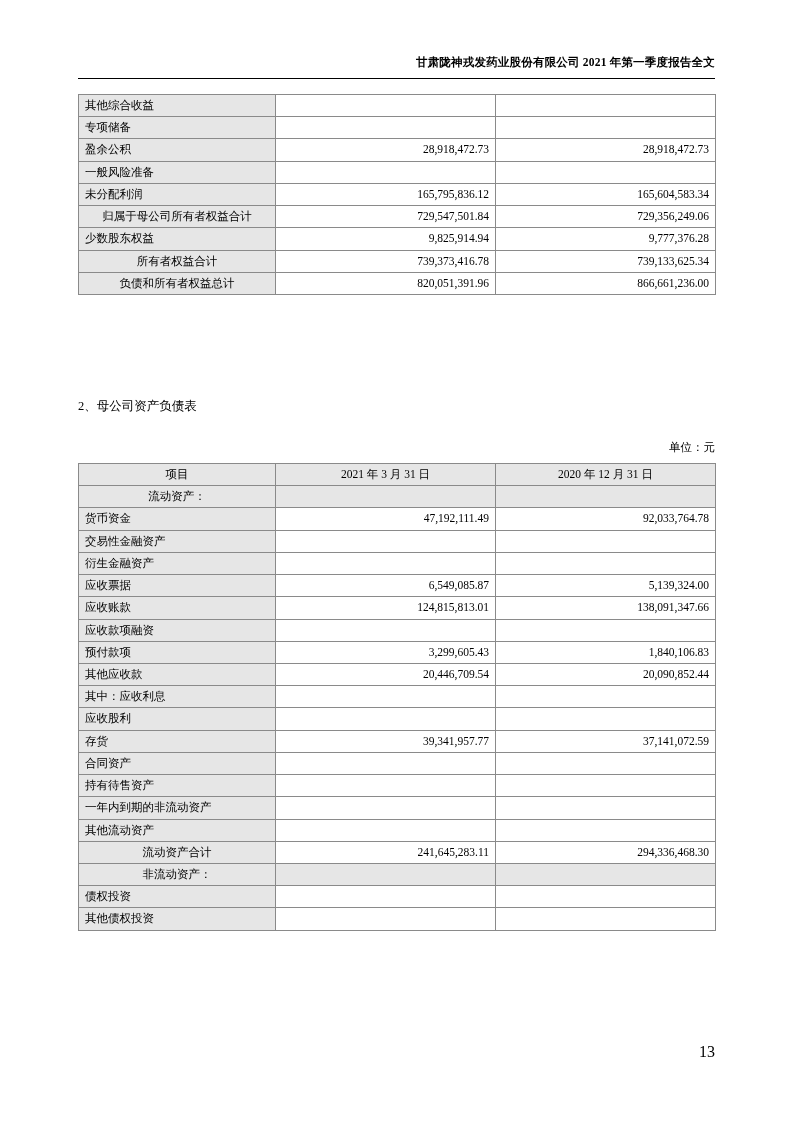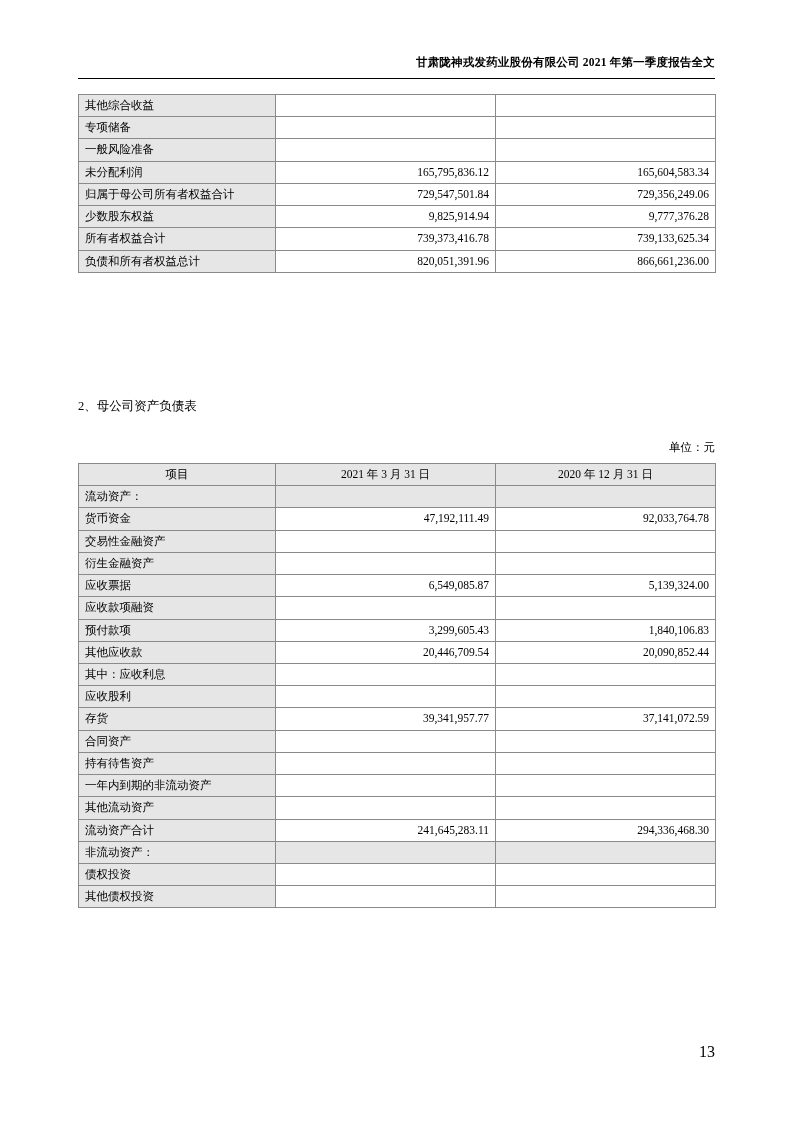--- a/index.html
+++ b/index.html
@@ -56,21 +56,21 @@
     background: #e6e6e6;
   }
   .tbl td.num {
     background: #ffffff;
     text-align: right;
   }
   .tbl td.head {
     background: #e6e6e6;
     text-align: center;
   }
-  .ind0 { padding-left: 6px; }
+  .ind0 { padding-left: 6px; text-align: center; }
   .ind1 { padding-left: 22px; }
   .ind2 { padding-left: 38px; }
   .ind3 { padding-left: 54px; }
 
   
   #table-equity { top: 94px; left: 78px; width: 637px; }
   #table-equity col.c0 { width: 197px; }
   #table-equity col.c1 { width: 220px; }
   #table-equity col.c2 { width: 220px; }
 
@@ -137,20 +137,25 @@
           <td class="label ind1">其他综合收益</td>
           <td class="num"></td>
           <td class="num"></td>
         </tr>
         <tr>
           <td class="label ind1">专项储备</td>
           <td class="num"></td>
           <td class="num"></td>
         </tr>
         <tr>
+          <td class="label ind1">盈余公积</td>
+          <td class="num">28,918,472.73</td>
+          <td class="num">28,918,472.73</td>
+        </tr>
+        <tr>
           <td class="label ind1">一般风险准备</td>
           <td class="num"></td>
           <td class="num"></td>
         </tr>
         <tr>
           <td class="label ind1">未分配利润</td>
           <td class="num">165,795,836.12</td>
           <td class="num">165,604,583.34</td>
         </tr>
         <tr>
@@ -211,20 +216,25 @@
           <td class="label ind1">衍生金融资产</td>
           <td class="num"></td>
           <td class="num"></td>
         </tr>
         <tr>
           <td class="label ind1">应收票据</td>
           <td class="num">6,549,085.87</td>
           <td class="num">5,139,324.00</td>
         </tr>
         <tr>
+          <td class="label ind1">应收账款</td>
+          <td class="num">124,815,813.01</td>
+          <td class="num">138,091,347.66</td>
+        </tr>
+        <tr>
           <td class="label ind1">应收款项融资</td>
           <td class="num"></td>
           <td class="num"></td>
         </tr>
         <tr>
           <td class="label ind1">预付款项</td>
           <td class="num">3,299,605.43</td>
           <td class="num">1,840,106.83</td>
         </tr>
         <tr>

